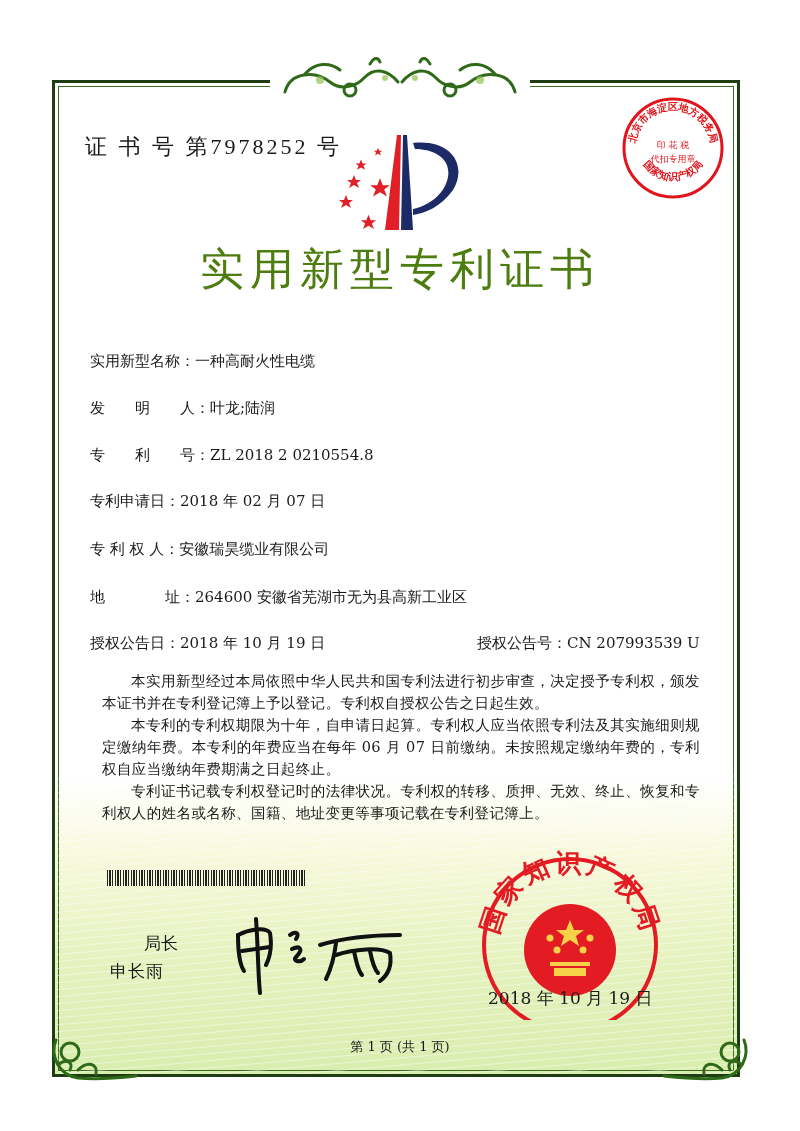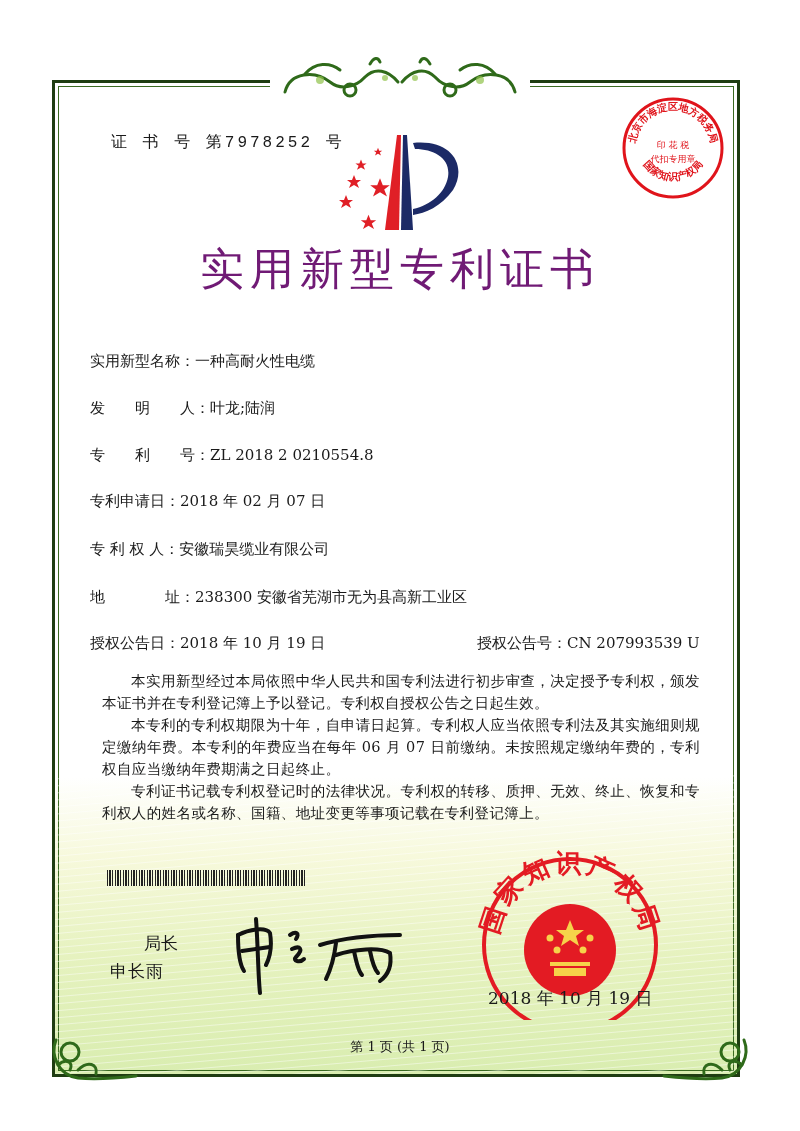--- a/index.html
+++ b/index.html
@@ -22,27 +22,27 @@
   .frame::after {
     content: ""; position: absolute; left: 0; right: 0; top: 690px; bottom: 0;
     background: repeating-linear-gradient(175deg, rgba(255,255,255,0) 0px, rgba(255,255,255,0) 5px, rgba(255,255,255,0.45) 6px, rgba(255,255,255,0) 7px);
     pointer-events: none;
   }
   .ornament-top { position: absolute; left: 270px; top: 52px; width: 260px; height: 50px; }
   .corner { position: absolute; width: 90px; height: 60px; }
   .corner.bl { left: 48px; top: 1030px; }
   .corner.br { left: 662px; top: 1030px; }
 
-  .cert-no { position: absolute; left: 85px; top: 132px; font-size: 16px; letter-spacing: 3px; font-family: Liberation Mono, monospace; margin-left: 26px; }
+  .cert-no { position: absolute; left: 85px; top: 132px; font-size: 22px; letter-spacing: 3px; font-family: Liberation Serif, serif; }
 
   .stamp-tax { position: absolute; left: 621px; top: 96px; width: 104px; height: 104px; }
 
   .logo { position: absolute; left: 333px; top: 135px; width: 130px; height: 95px; }
 
-  .title { position: absolute; left: 0; width: 800px; top: 240px; text-align: center; font-size: 44px; letter-spacing: 6px; font-family: "DejaVu Sans", "Liberation Sans", sans-serif; color: #701a75; }
+  .title { position: absolute; left: 0; width: 800px; top: 240px; text-align: center; font-size: 44px; letter-spacing: 6px; font-family: "DejaVu Sans", "Liberation Sans", sans-serif; color: #4d7c0f; }
 
   .field { position: absolute; left: 90px; font-size: 15px; white-space: nowrap; font-family: "DejaVu Sans", "Liberation Sans", sans-serif; }
   .field .lbl { display: inline-block; }
   .field .val { font-family: "DejaVu Serif", "Liberation Serif", serif; }
 
   .para { position: absolute; left: 102px; width: 598px; font-size: 14.5px; line-height: 22px; text-indent: 29px; letter-spacing: 0.4px; font-family: "DejaVu Serif", "Liberation Serif", serif; text-align: justify; }
 
   .barcode { position: absolute; left: 107px; top: 870px; width: 198px; height: 16px;
     background: repeating-linear-gradient(90deg, #222 0px, #222 1px, transparent 1px, transparent 2px, #222 2px, #222 4px, transparent 4px, transparent 5px, #222 5px, #222 6px, transparent 6px, transparent 8px); }
 
@@ -145,21 +145,21 @@
 <div class="field" style="top:446px;">
   <span class="lbl">专　　利　　号：</span><span class="val">ZL 2018 2 0210554.8</span>
 </div>
 <div class="field" style="top:492px;">
   <span class="lbl">专利申请日：</span><span class="val">2018 年 02 月 07 日</span>
 </div>
 <div class="field" style="top:540px;">
   <span class="lbl">专 利 权 人：</span><span class="val">安徽瑞昊缆业有限公司</span>
 </div>
 <div class="field" style="top:588px;">
-  <span class="lbl">地　　　　址：</span><span class="val">238300 安徽省芜湖市无为县高新工业区</span>
+  <span class="lbl">地　　　　址：</span><span class="val">264600 安徽省芜湖市无为县高新工业区</span>
 </div>
 <div class="field" style="top:634px;">
   <span class="lbl">授权公告日：</span><span class="val">2018 年 10 月 19 日</span>
 </div>
 <div class="field" style="top:634px; left:455px;margin-left:22px;">
   <span class="lbl">授权公告号：</span><span class="val">CN 207993539 U</span>
 </div>
 
 <div class="para" style="top:670px;">本实用新型经过本局依照中华人民共和国专利法进行初步审查，决定授予专利权，颁发本证书并在专利登记簿上予以登记。专利权自授权公告之日起生效。</div>
 <div class="para" style="top:714px;">本专利的专利权期限为十年，自申请日起算。专利权人应当依照专利法及其实施细则规定缴纳年费。本专利的年费应当在每年 06 月 07 日前缴纳。未按照规定缴纳年费的，专利权自应当缴纳年费期满之日起终止。</div>

